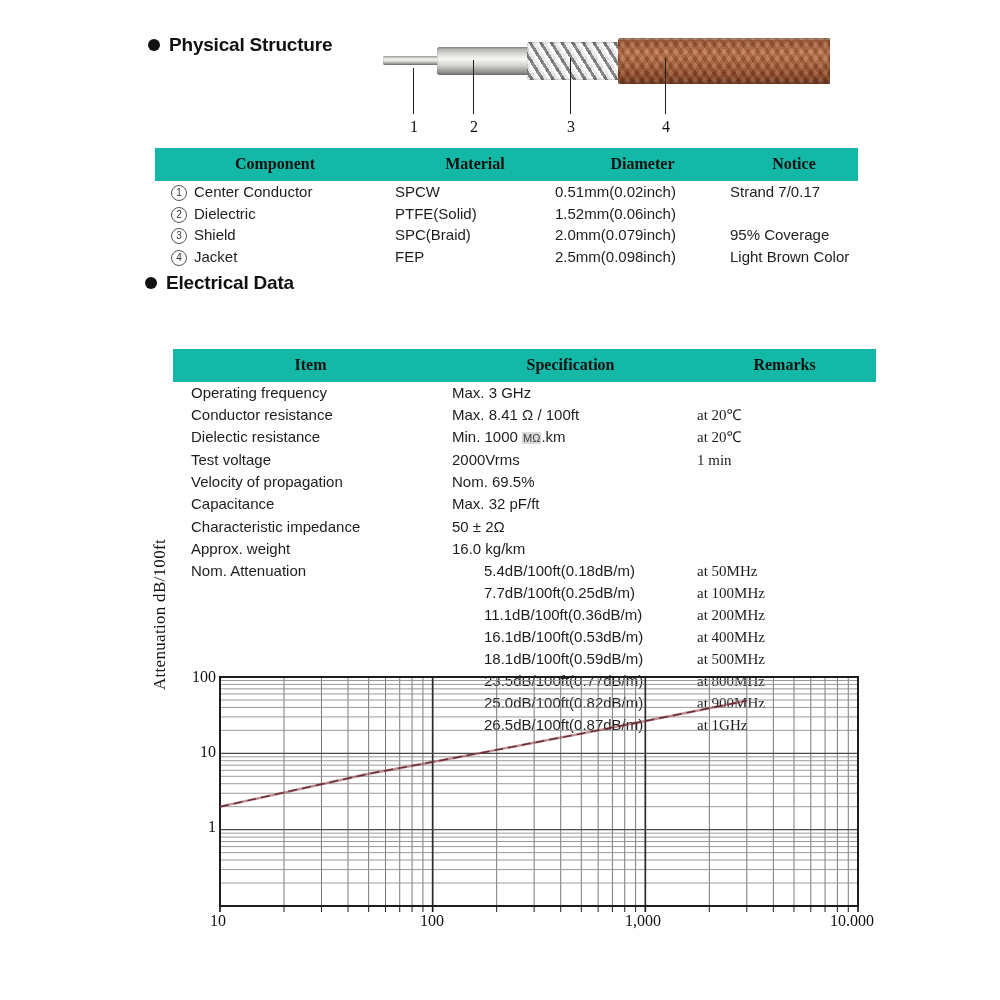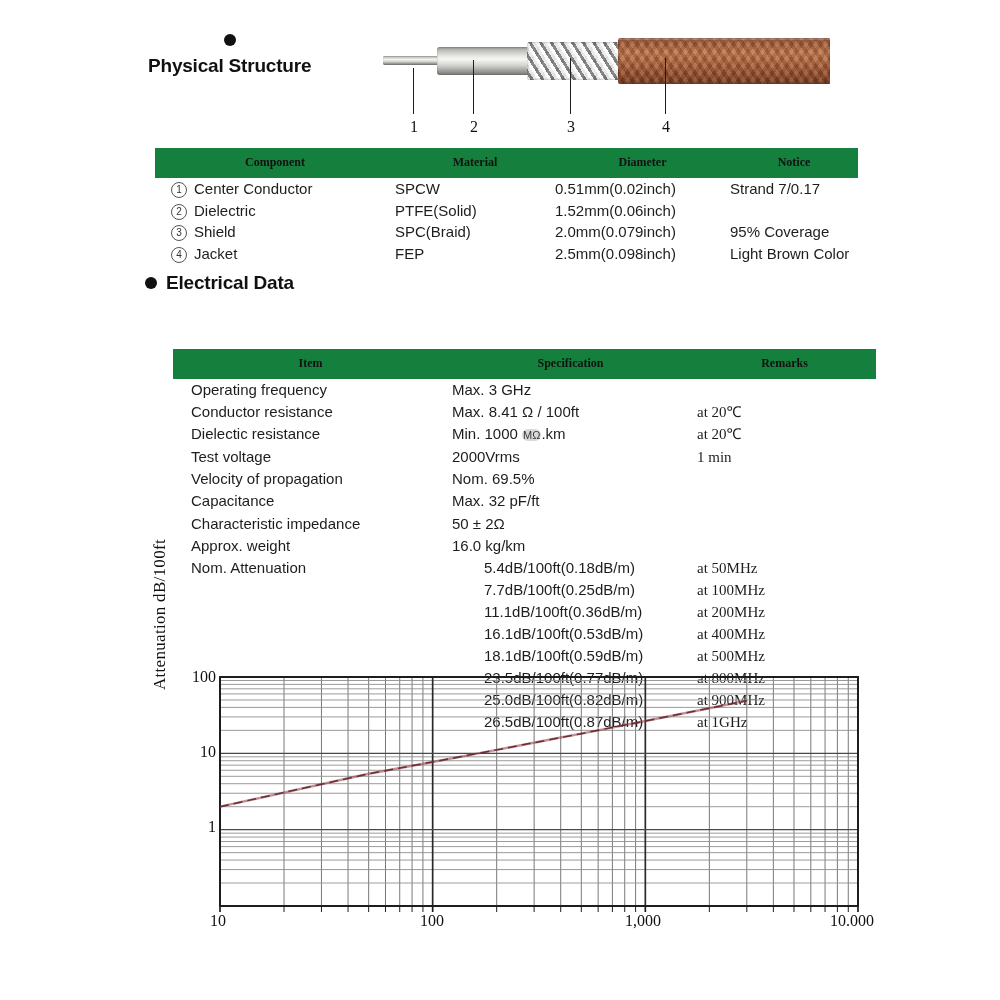--- a/index.html
+++ b/index.html
@@ -32,21 +32,21 @@
     white-space: nowrap;
   }
   .bullet-dot {
     width: 12px;
     height: 12px;
     border-radius: 50%;
     background: #111;
     display: inline-block;
     flex: none;
   }
-  #heading-physical { left: 148px; top: 34px; flex-direction: column; }
+  #heading-physical { left: 148px; top: 34px; }
   #heading-electrical { left: 145px; top: 272px; }
 
   
   #cable-figure {
     position: absolute;
     left: 380px;
     top: 30px;
     width: 450px;
     height: 62px;
   }
@@ -123,24 +123,24 @@
     width: 16px;
   }
 
   
   .dt-table {
     position: absolute;
     border-collapse: collapse;
     table-layout: fixed;
   }
   .dt-table thead th {
-    background: #15803d;
+    background: #14b8a6;
     font-family: "Liberation Serif", serif;
     font-weight: bold;
-    font-size: 12px;
+    font-size: 16px;
     color: #111;
     padding: 7px 0 8px 0;
     text-align: center;
     border: none;
   }
   .dt-table tbody td {
     font-family: "Liberation Sans", sans-serif;
     font-size: 15px;
     color: #1d1d1d;
     padding: 1px 0;
@@ -180,21 +180,20 @@
   #table-electrical tbody tr:first-child td { }
   #table-electrical tbody td.col-item { padding-left: 18px; }
   #table-electrical tbody td.col-spec { padding-left: 4px; }
   #table-electrical tbody td.col-remark { padding-left: 4px; font-family: Liberation Serif, serif; }
   td.spec-right { text-align: left; padding-left: 36px !important; }
   .unit-mohm {
     font-size: 11px;
     background: #d9d9d9;
     padding: 0 1px;
     color: #3a3a3a;
-    border-radius: 6px;
   }
 
   
   #chart-block {
     position: absolute;
     left: 0px;
     top: 655px;
     width: 1000px;
     height: 300px;
   }

